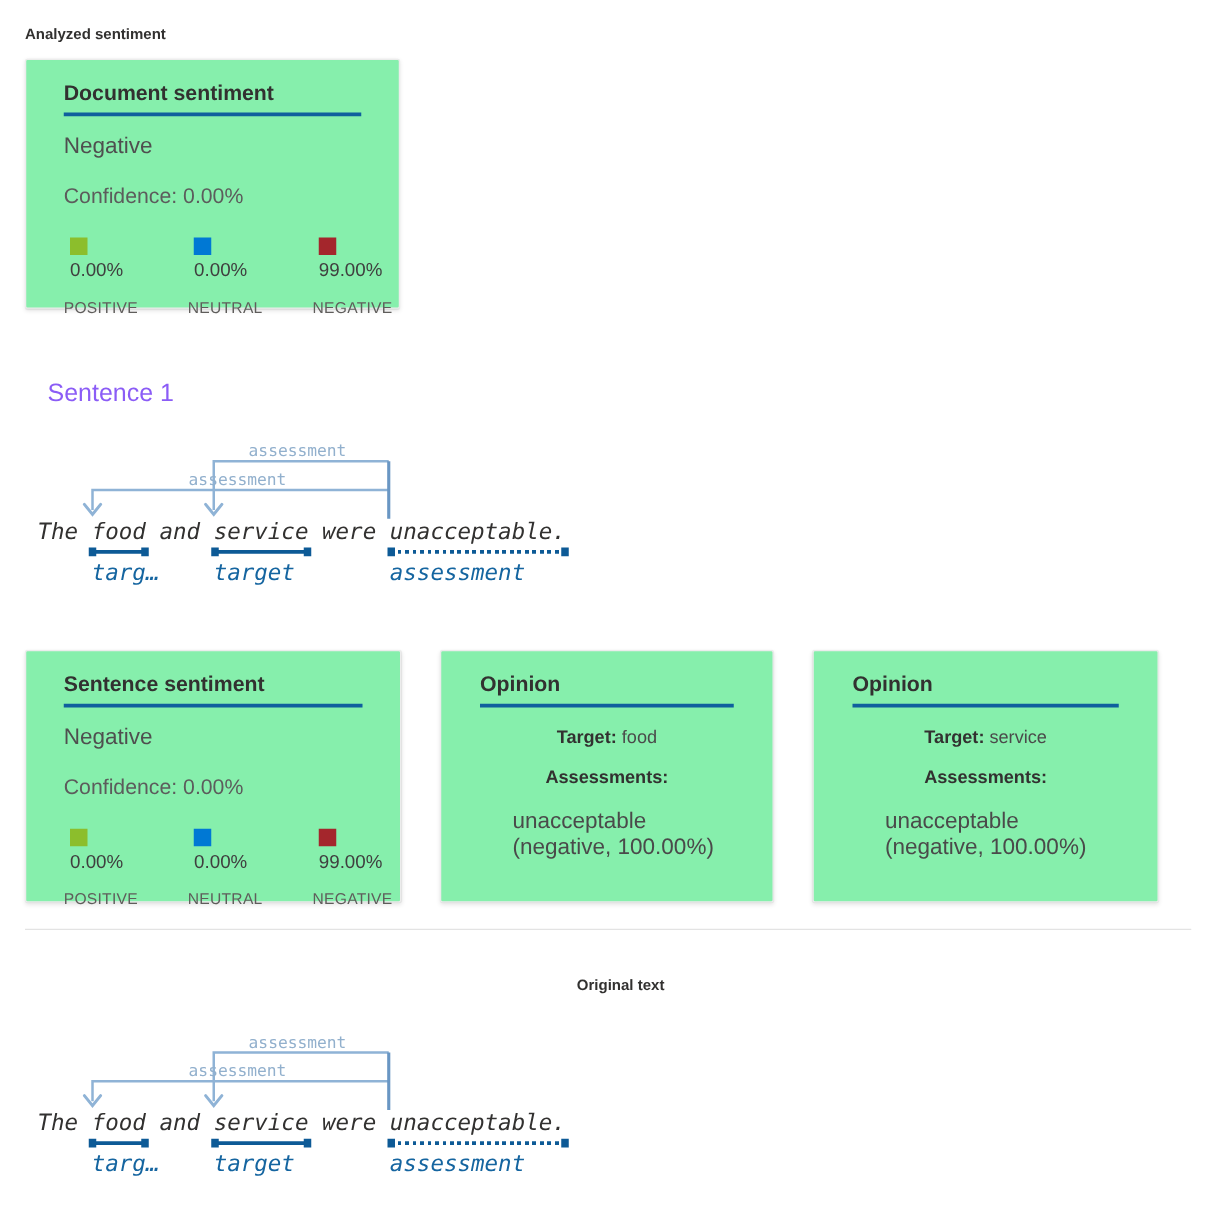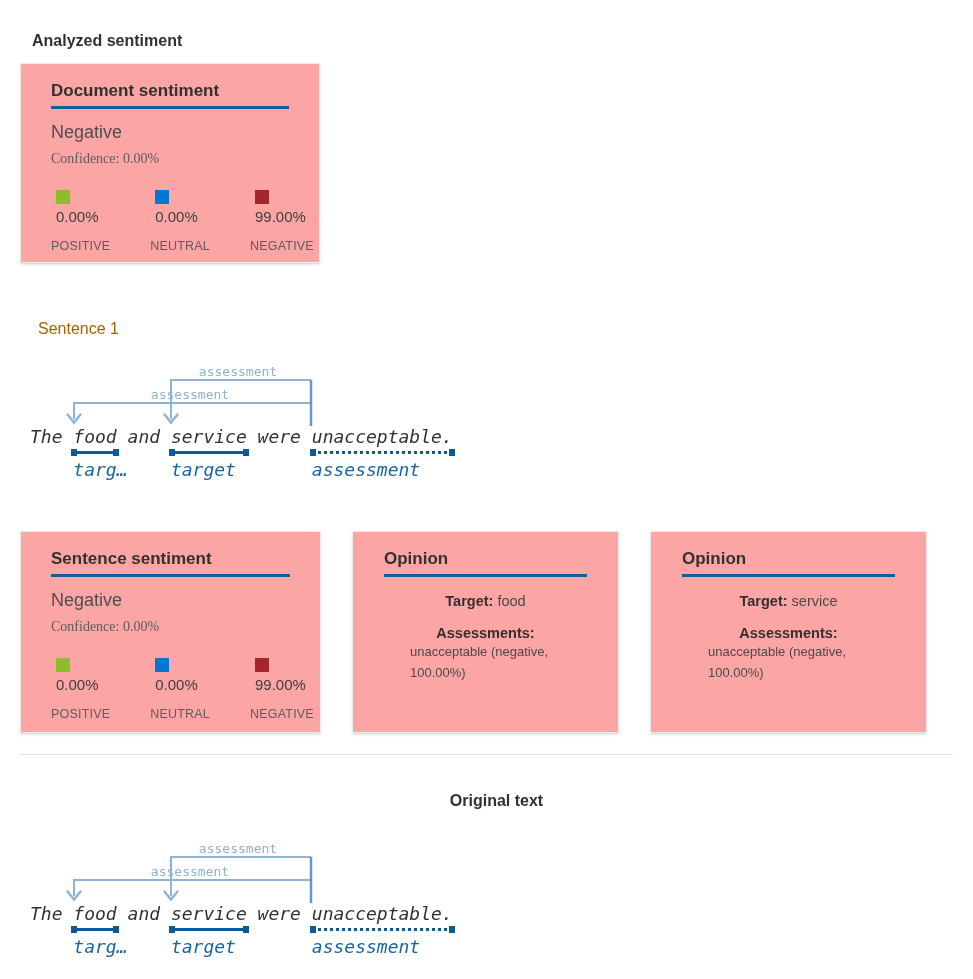--- a/index.html
+++ b/index.html
@@ -2,53 +2,53 @@
 <html><head>
 <meta charset="utf-8">
 <style>
   html,body{margin:0;padding:0;background:#ffffff;}
   body{
     width:973px;height:979px;box-sizing:border-box;
     padding:20px 0 0 20px;
     font-family:"Liberation Sans", sans-serif;
     color:#323130;overflow:hidden;
   }
-  .h-bold{font-size:16px;font-weight:700;color:#323130;margin:12px;}
-  .h-light{font-size:16px;font-weight:400;color:#a16207;margin:57px 0 0 18px;}
+  .h-bold{font-size:12px;font-weight:700;color:#323130;margin:0;}
+  .h-light{font-size:20px;font-weight:400;color:#8b5cf6;margin:57px 0 0 18px;}
 
   
   .card{
-    background:#fca5a5;border:1px solid #ececec;border-radius:2px;
+    background:#86efac;border:1px solid #ececec;border-radius:2px;
     box-shadow:0 1.6px 3.6px rgba(0,0,0,.10), 0 .3px .9px rgba(0,0,0,.07);
     box-sizing:border-box;
   }
   .senti-card{width:300px;height:200px;padding:17px 30px;margin-top:13px;}
   .card-title{
     font-size:17px;font-weight:700;color:#323130;margin:0;
     padding-bottom:5px;border-bottom:3px solid #0f5f9d;
   }
   .senti-value{font-size:18px;font-weight:400;color:#4f4f4f;margin-top:13px;}
-  .senti-conf{font-size:14px;color:#5c5c5c;margin-top:8px;font-family:Liberation Serif, serif;}
+  .senti-conf{font-size:17px;color:#5c5c5c;margin-top:20px;}
   .score-row{display:flex;margin-top:23px;gap:40px;}
   .score-col{width:77px;}
   .sq{width:14px;height:14px;margin-left:5px;}
   .sq.pos{background:#8cbe2c;}
   .sq.neu{background:#0078d4;}
   .sq.neg{background:#a4262c;}
   .score-val{font-size:15px;color:#3f3f3f;margin-top:4px;padding-left:5px;}
   .score-lbl{font-size:12.5px;color:#5f5d5b;margin-top:14px;letter-spacing:.2px;}
 
   .cards-row{display:flex;gap:31px;margin-top:53px;align-items:flex-start;}
   .cards-row .senti-card{margin-top:0;width:301px;height:202px;}
   .opinion-card{height:202px;padding:17px 31px;}
   .opinion-1{width:267px;}
   .opinion-2{width:277px;}
   .op-line{font-size:14.5px;color:#4a4a4a;margin-top:16px;text-align:center;}
   .op-strong{font-weight:700;color:#323130;}
-  .op-items{margin-top:0;padding-left:26px;width:180px;font-size:13px;
+  .op-items{margin-top:16px;padding-left:26px;width:180px;font-size:18px;
             color:#4a4a4a;line-height:21px;}
 
   
   .annotation{position:relative;width:530px;height:125px;}
   .anno-top{margin-top:15px;}
   .anno-bottom{margin-top:20px;}
   .annotation svg{position:absolute;left:0;top:0;}
   .sentence{
     position:absolute;left:10px;top:72px;white-space:pre;
     font-family:"DejaVu Sans Mono", monospace;font-size:18px;line-height:24px;

